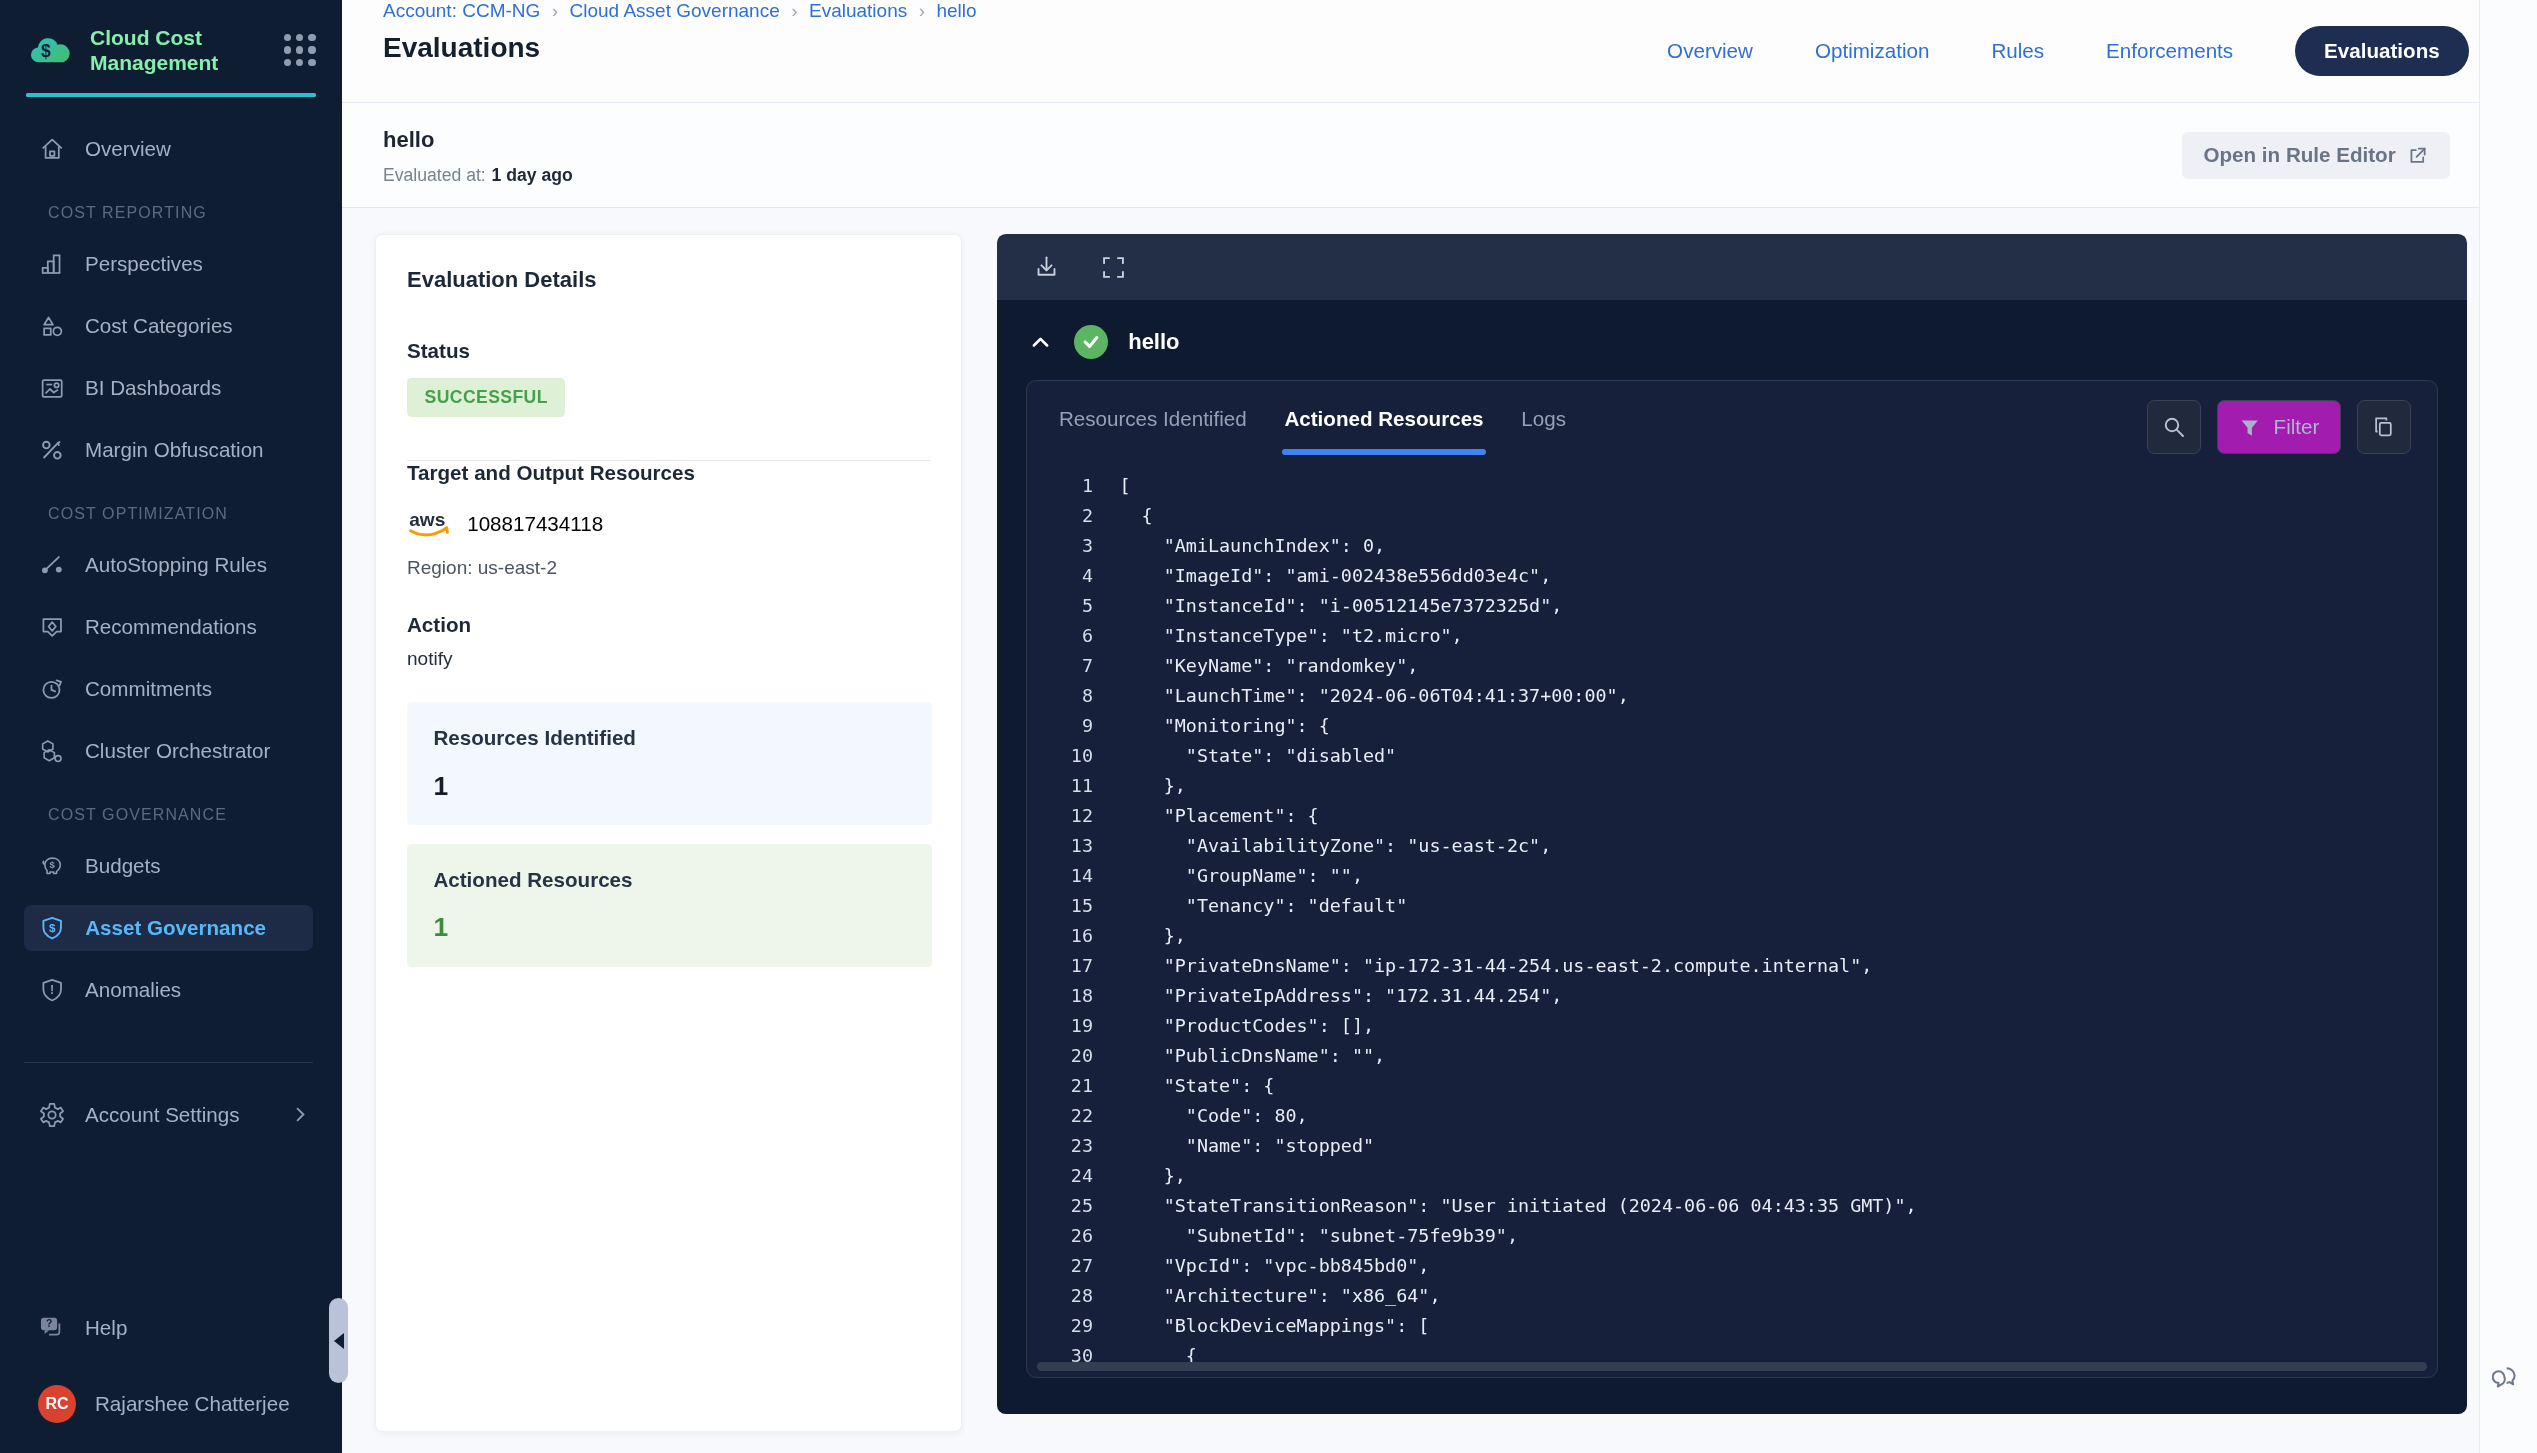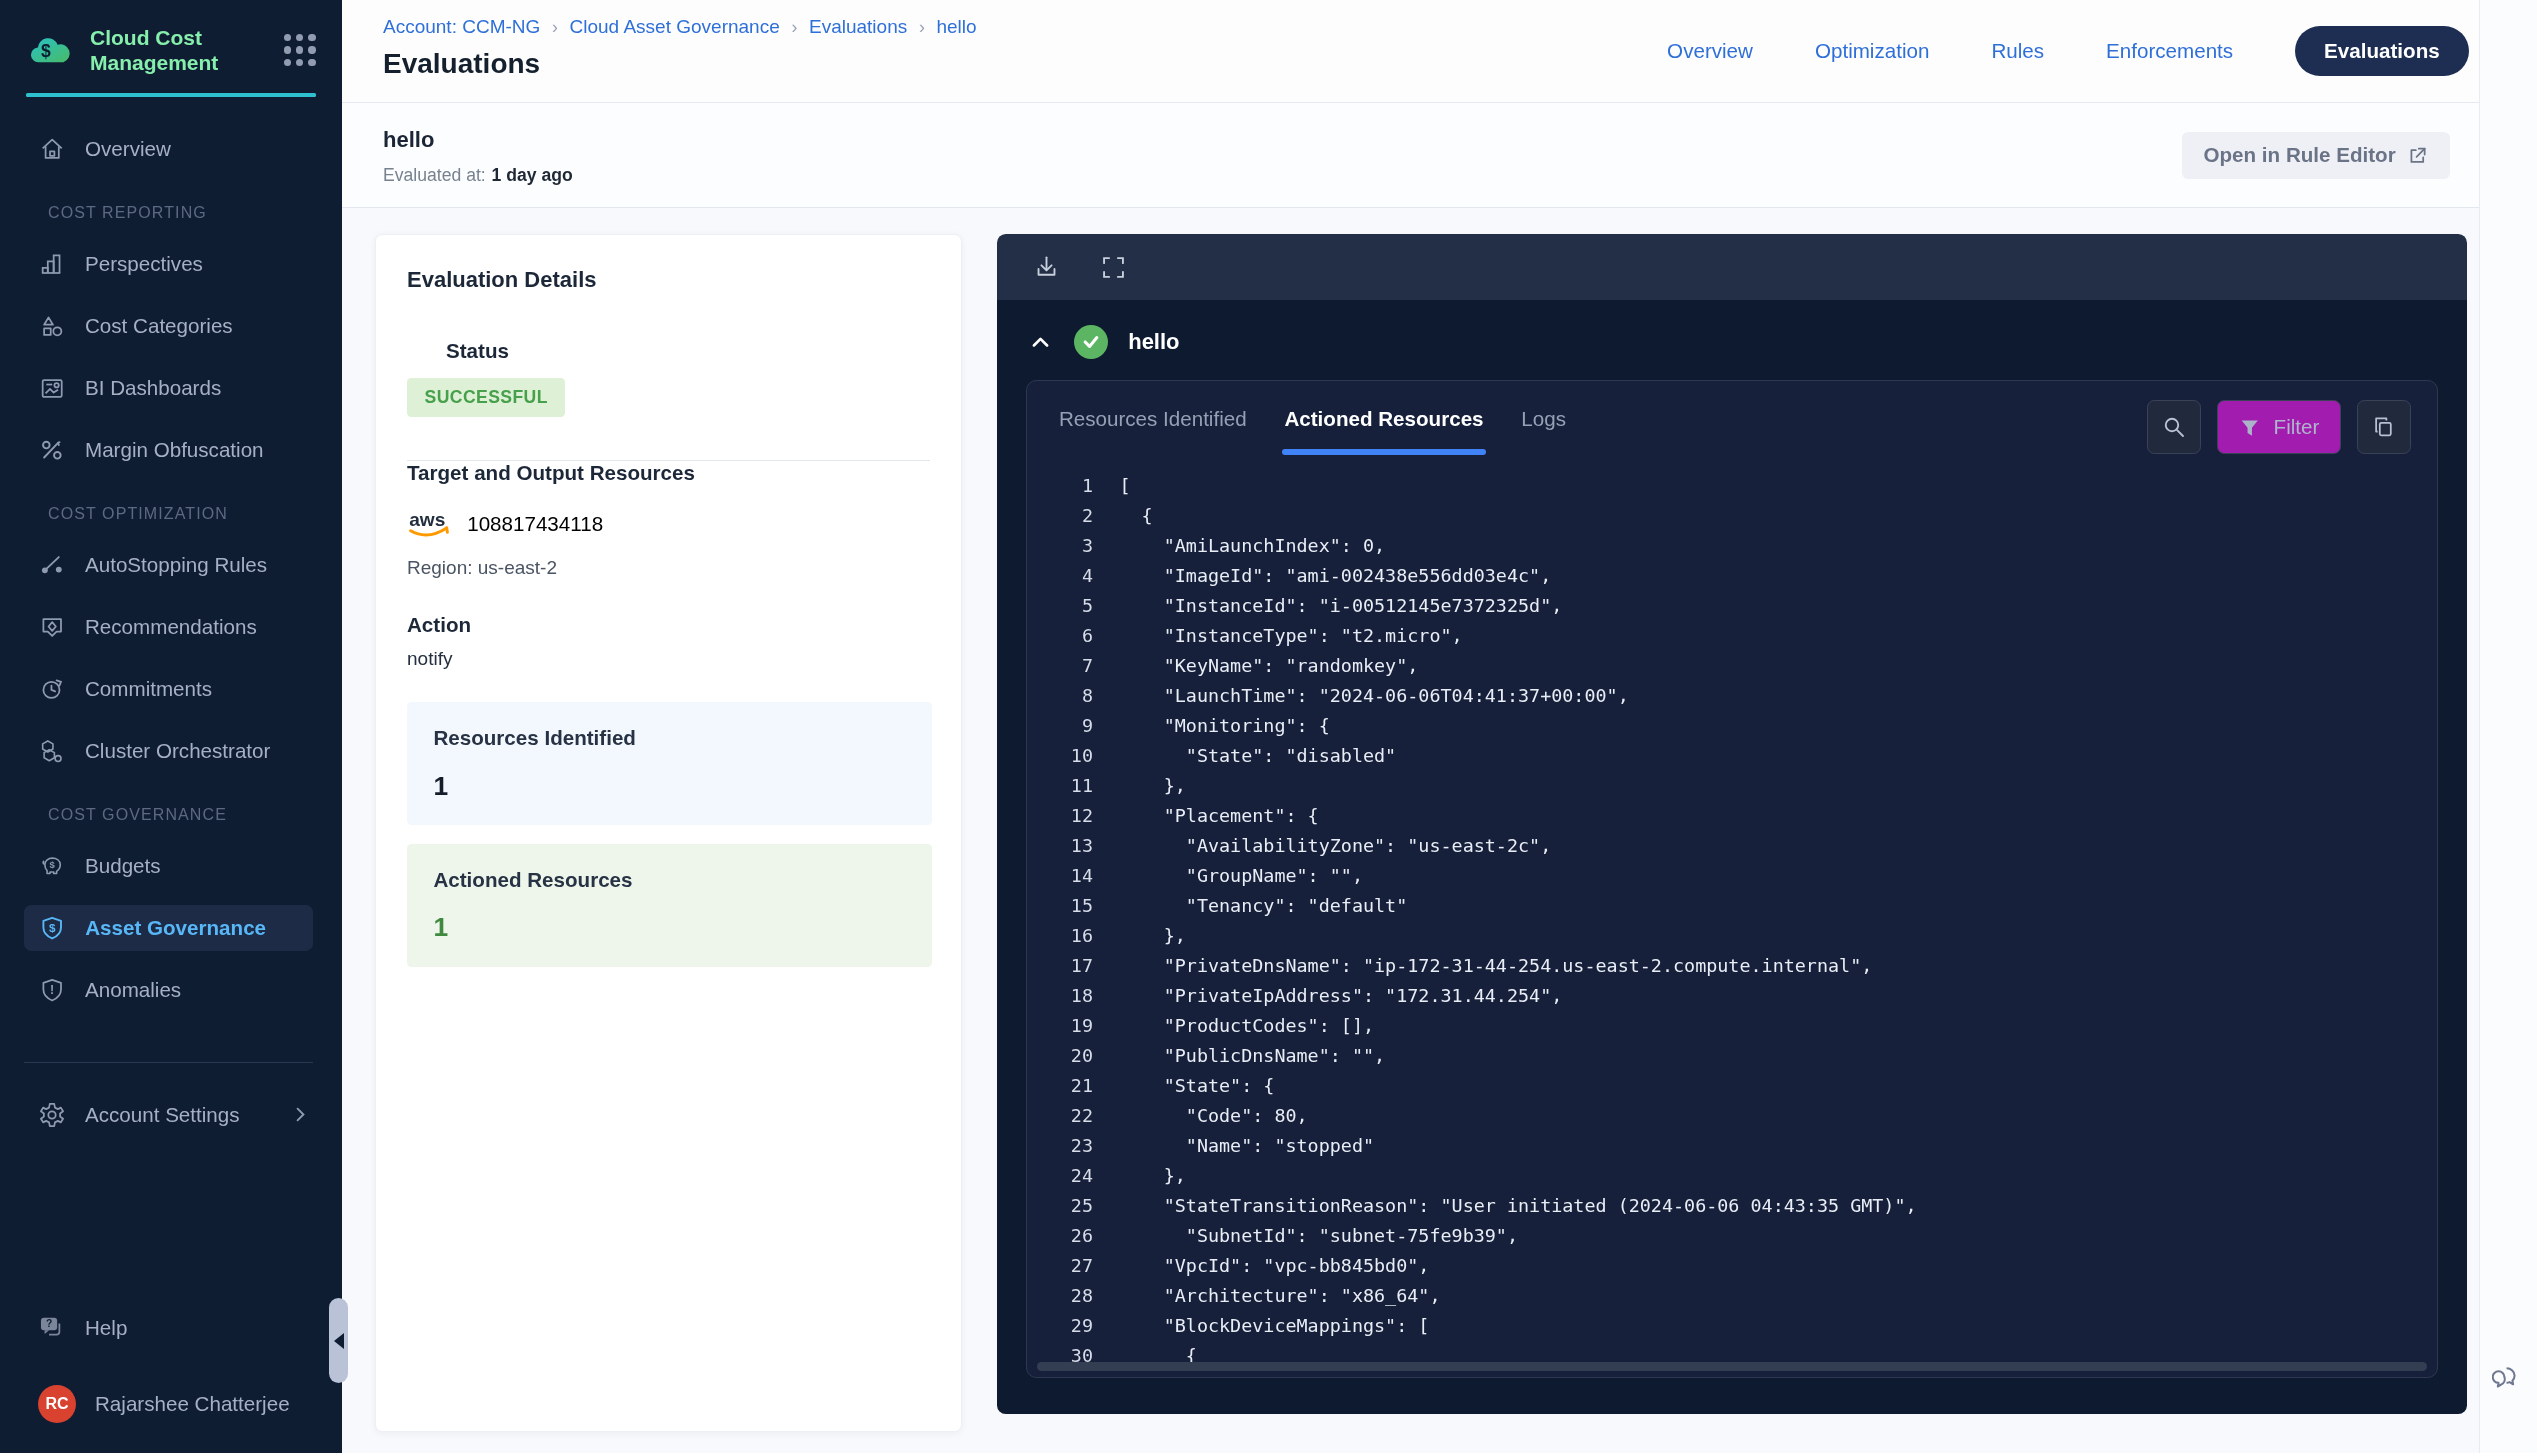--- a/index.html
+++ b/index.html
@@ -40,21 +40,21 @@
     border-right:10.3px solid #0f1d33; }
 
   
   .main { position:absolute; left:342px; top:0; right:59px; bottom:0; background:#f8f9fc; }
   .right-gutter { position:absolute; right:0; top:0; width:59px; height:1454px; background:#fbfcfe;
     border-left:0.7px solid #e8ebf2; }
   .chat-float { position:absolute; left:11.7px; top:1361px; color:#6f7890; cursor:pointer; }
 
   .hdr { height:103px; background:#fdfdfe; border-bottom:0.7px solid #e6e9f1;
     display:flex; align-items:stretch; padding:0 10.3px 0 41px; }
-  .hdr-left { padding-top:16px; }
+  .hdr-left { }
   .crumbs { display:flex; align-items:center; font-size:19px; color:#2e6fd8; }
   .crumb { cursor:pointer; }
   .crumb-sep { color:#9aa3b5; margin:0 11.7px; font-size:17.6px; }
   .page-title { margin-top:10.3px; font-size:28px; font-weight:700; color:#15202e; }
   .hdr-nav { margin-left:auto; display:flex; align-items:center; gap:62px; }
   .hdr-link { color:#2e6fd8; font-size:20.6px; cursor:pointer; }
   .hdr-pill { background:#1d2e52; color:#fff; font-size:20.6px; font-weight:700;
     padding:13.2px 29px; border-radius:32px; cursor:pointer; }
 
   .subhdr { height:105px; background:#fcfdfe; border-bottom:0.7px solid #e3e7ef;
@@ -67,21 +67,21 @@
     color:#6a7486; font-size:20.6px; font-weight:700; height:47px; padding:0 22px; border-radius:5.9px;
     border:none; cursor:pointer; font-family:inherit; }
 
   .content { display:flex; gap:35px; padding:26.4px 11.7px 0 33px; }
 
   
   .card { width:587px; height:1198px; background:#fff; border:0.7px solid #eceff5; border-radius:7.3px;
     box-shadow:0 1.5px 7.3px rgba(20,30,60,.05); padding:32px 31px; flex:0 0 587px; }
   .card h2 { font-size:22px; font-weight:700; color:#1c2738; }
   .fld-label { font-size:20.6px; font-weight:700; color:#1c2738; }
-  .status-lbl { margin-top:46px;margin-left:39px; }
+  .status-lbl { margin-top:46px; }
   .badge { display:inline-block; margin-top:14.7px; background:#def0d5; color:#47a04b;
     font-size:17.6px; font-weight:700; letter-spacing:0.4px; padding:8.8px 17.6px; border-radius:4.4px; }
   .card-div { margin-top:43px; border-top:1.5px solid #e3e7ee; }
   .target-lbl { }
   .aws-row { display:flex; align-items:center; gap:13.2px; margin-top:23.5px; }
   .acct-id { font-size:20.6px; color:#000000; }
   .region { margin-top:17.6px; font-size:19px; color:#4a5462; }
   .action-lbl { margin-top:34px; }
   .action-val { margin-top:11.7px; font-size:19px; color:#24303f; }
   .stat-box { margin-top:32px; border-radius:4.4px; padding:23.5px 26.4px; width:525px; }

